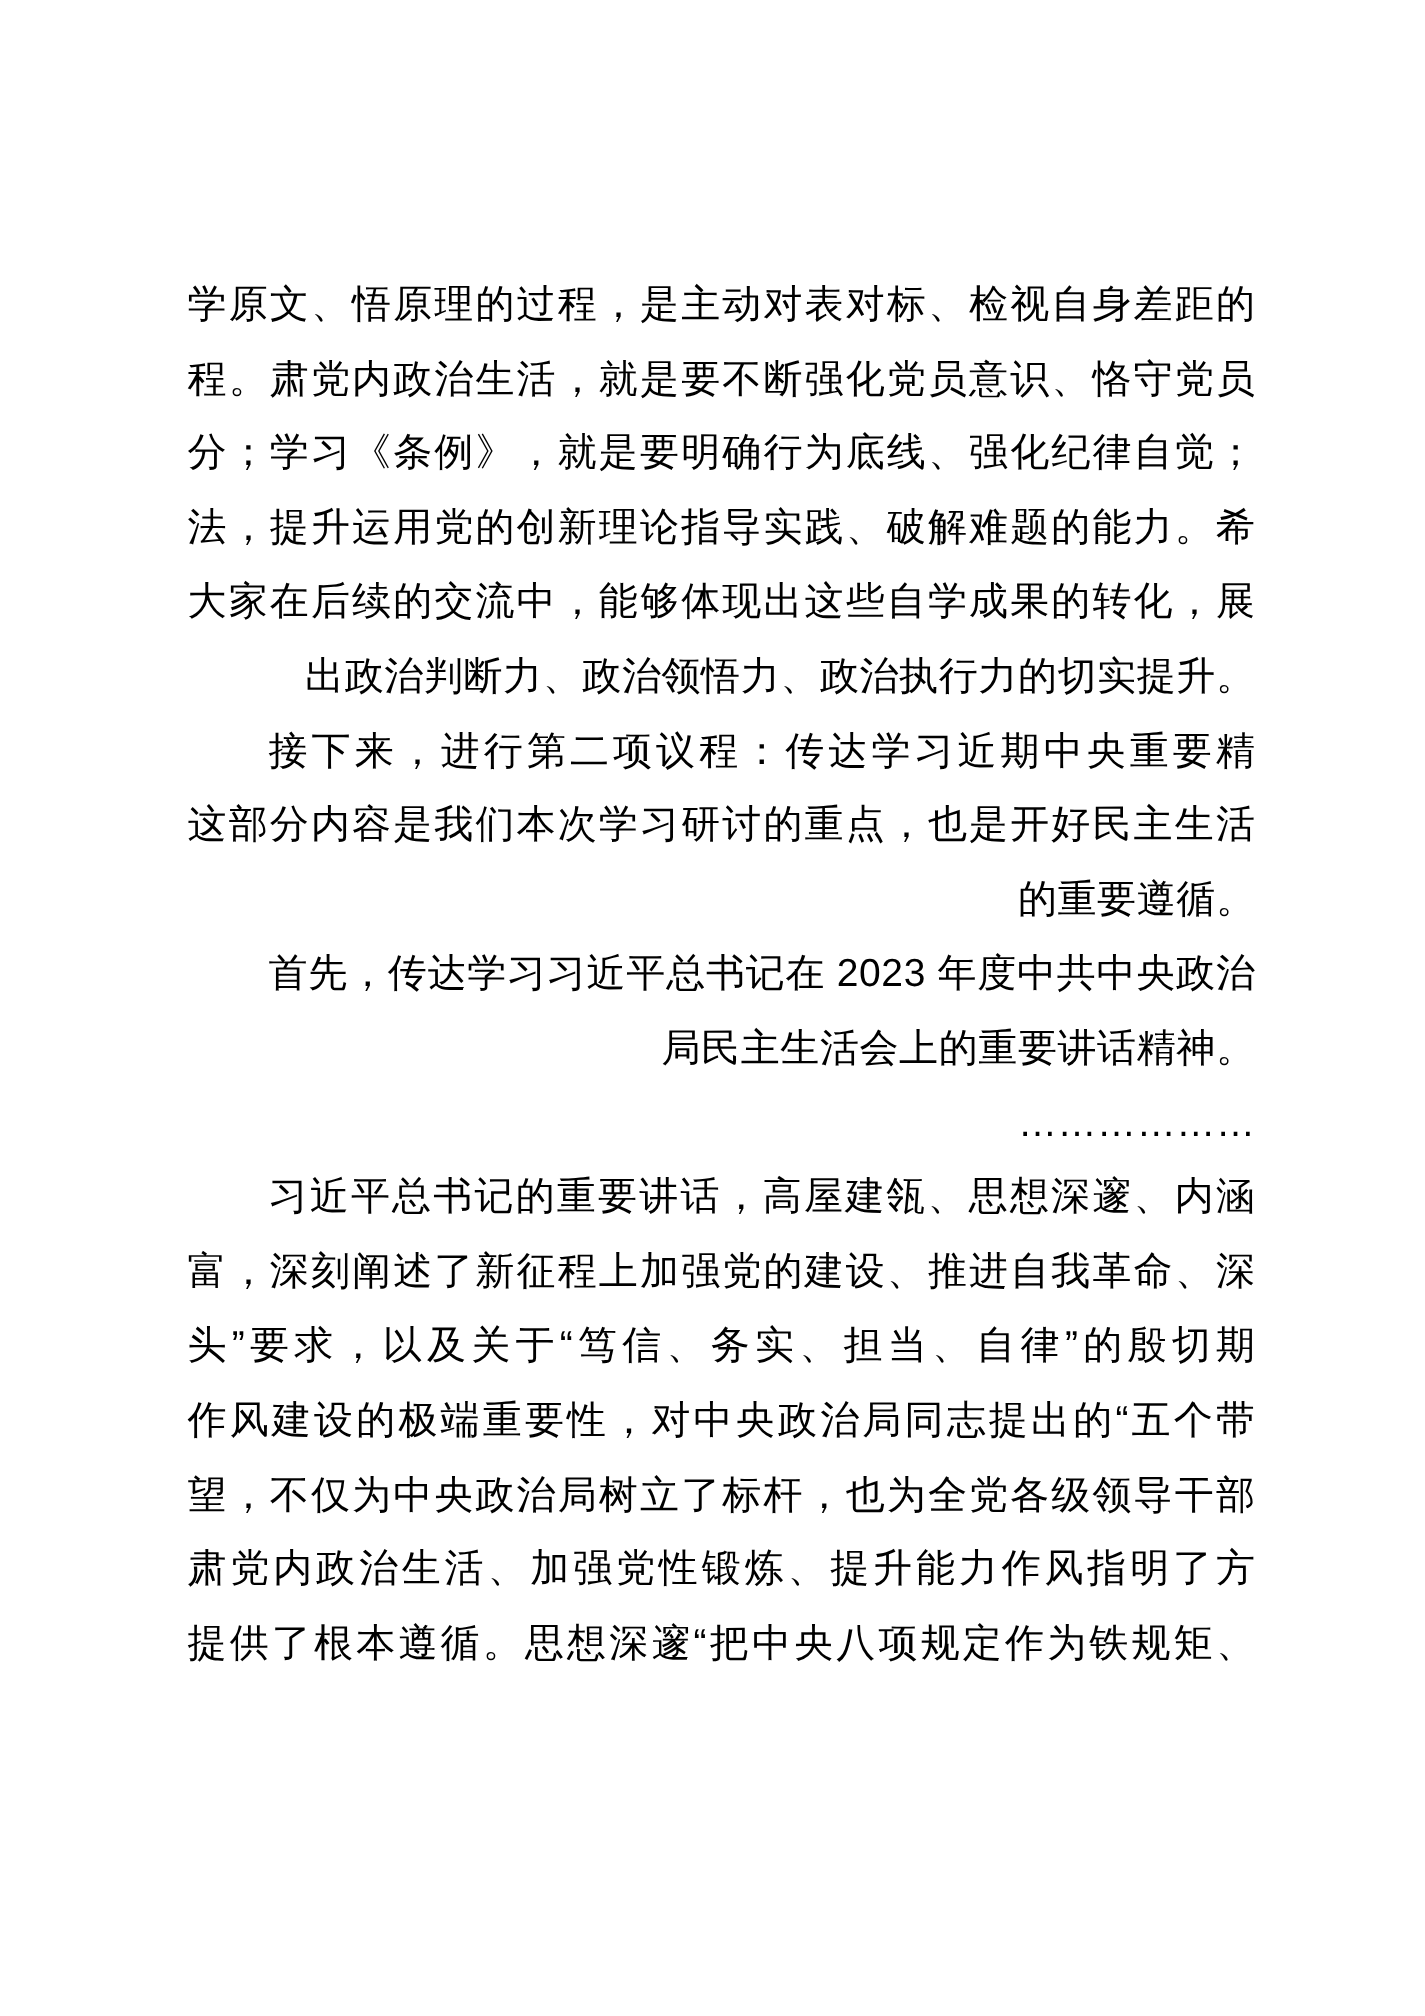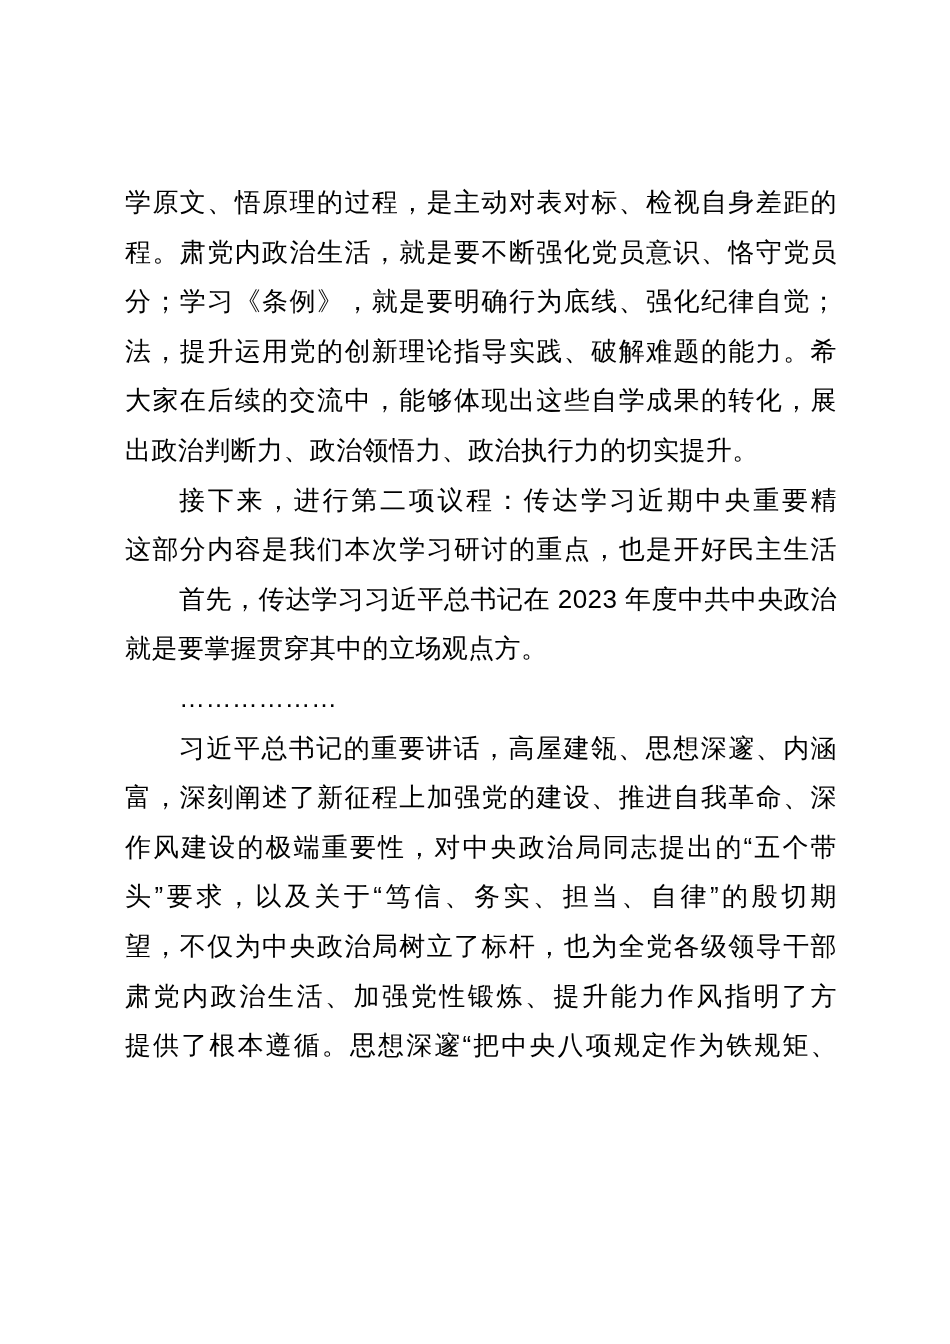--- a/index.html
+++ b/index.html
@@ -26,21 +26,21 @@
   }
   .paragraph {
     margin: 0;
     padding: 0;
   }
   .line {
     line-height: 49.6px;
     height: 49.6px;
     overflow: hidden;
     white-space: normal;
-    text-align: left;
+    text-align: right;
   }
   .line.fill {
     text-align: justify;
     text-align-last: justify;
     text-justify: inter-character;
   }
   .line.indent {
     padding-left: 54px;
   }
 </style>
@@ -53,31 +53,32 @@
         <div class="line fill">学原文、悟原理的过程，是主动对表对标、检视自身差距的过</div>
         <div class="line fill">程。肃党内政治生活，就是要不断强化党员意识、恪守党员本</div>
         <div class="line fill">分；学习《条例》，就是要明确行为底线、强化纪律自觉；学</div>
         <div class="line fill">法，提升运用党的创新理论指导实践、破解难题的能力。希望</div>
         <div class="line fill">大家在后续的交流中，能够体现出这些自学成果的转化，展现</div>
         <div class="line">出政治判断力、政治领悟力、政治执行力的切实提升。</div>
       </div>
       <div class="paragraph">
         <div class="line indent fill">接下来，进行第二项议程：传达学习近期中央重要精神。</div>
         <div class="line fill">这部分内容是我们本次学习研讨的重点，也是开好民主生活会</div>
+        <div class="line">的重要遵循。</div>
       </div>
       <div class="paragraph">
         <div class="line indent fill">首先，传达学习习近平总书记在 2023 年度中共中央政治</div>
-        <div class="line">就是要掌握贯穿其中的立场观点方。</div>
+        <div class="line">局民主生活会上的重要讲话精神。</div>
       </div>
       <div class="paragraph">
         <div class="line indent">………………</div>
       </div>
       <div class="paragraph">
         <div class="line indent fill">习近平总书记的重要讲话，高屋建瓴、思想深邃、内涵丰</div>
         <div class="line fill">富，深刻阐述了新征程上加强党的建设、推进自我革命、深化</div>
+        <div class="line fill">头”要求，以及关于“笃信、务实、担当、自律”的殷切期</div>
         <div class="line fill">作风建设的极端重要性，对中央政治局同志提出的“五个带</div>
-        <div class="line fill">头”要求，以及关于“笃信、务实、担当、自律”的殷切期</div>
         <div class="line fill">望，不仅为中央政治局树立了标杆，也为全党各级领导干部严</div>
         <div class="line fill">肃党内政治生活、加强党性锻炼、提升能力作风指明了方向、</div>
         <div class="line fill">提供了根本遵循。思想深邃“把中央八项规定作为铁规矩、</div>
       </div>
     </div>
 </div>
 
 </body></html>

